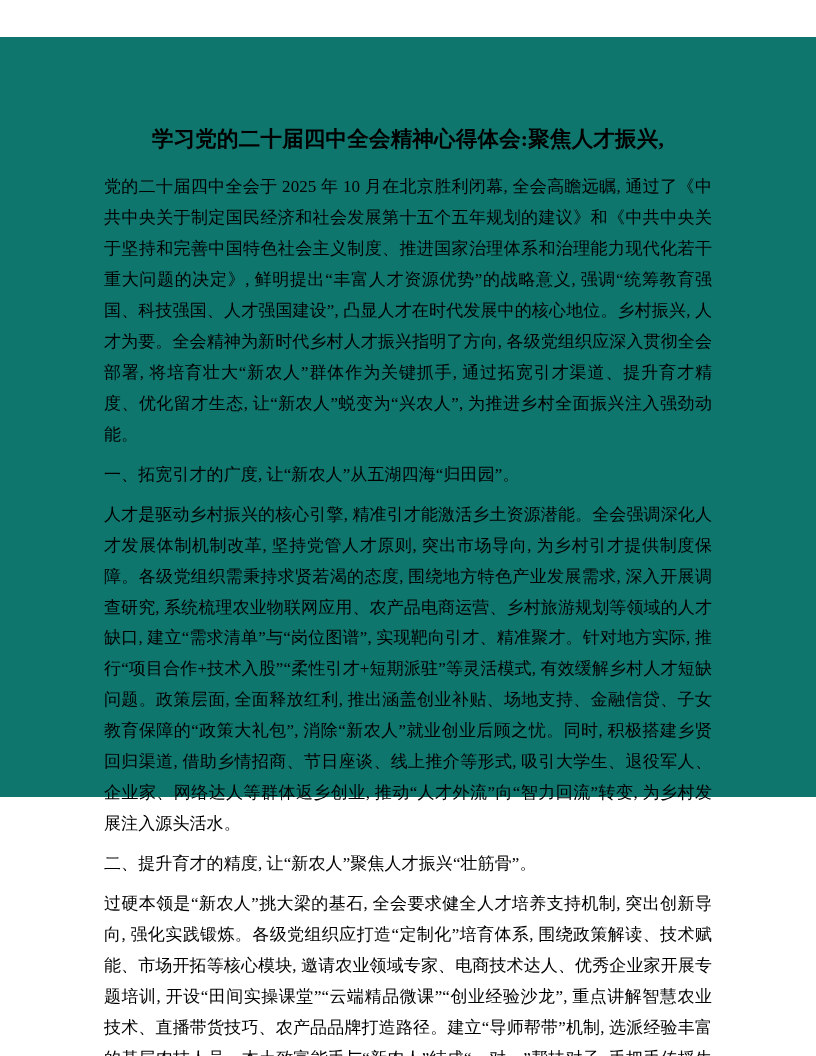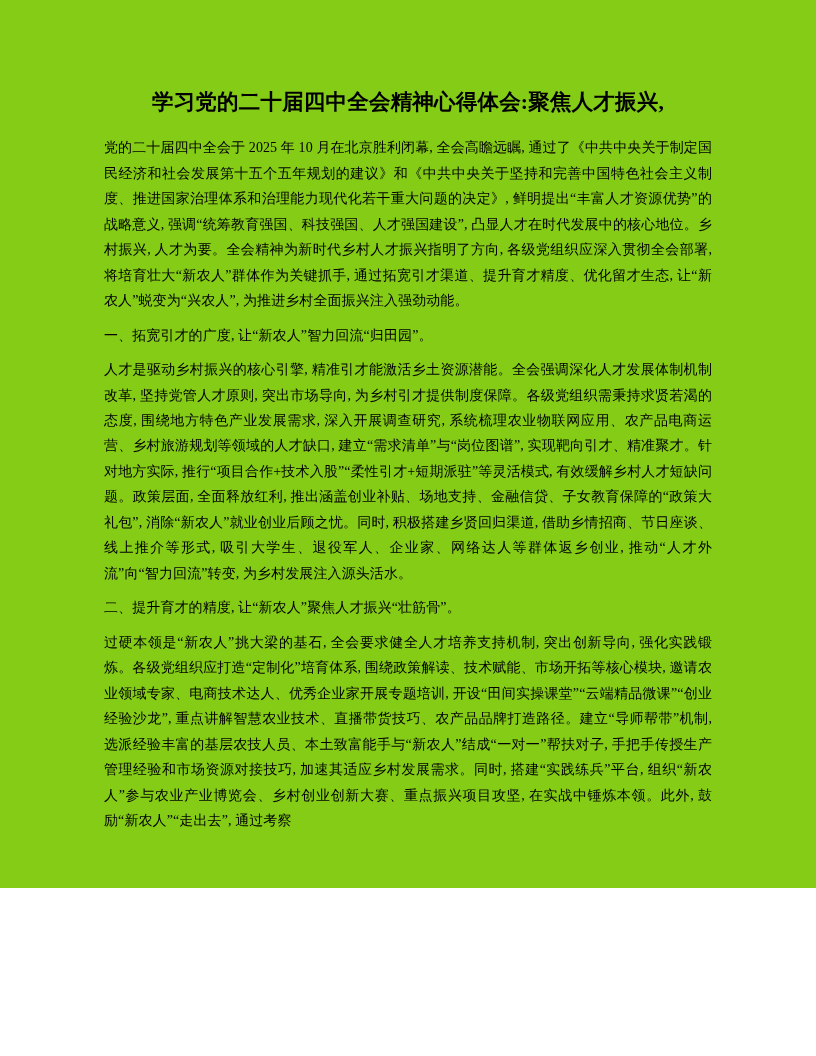--- a/index.html
+++ b/index.html
@@ -9,40 +9,41 @@
   }
   body {
     width: 816px;
     height: 1056px;
     font-family: "Liberation Serif", "DejaVu Serif", serif;
     color: #000000;
     -webkit-font-smoothing: antialiased;
   }
   .page {
     width: 816px;
-    height: 888px;
+    height: 760px;
     box-sizing: border-box;
     padding: 86px 104px 60px 104px;
     position: relative;
-    background: #84cc16;
+    background: #0f766e;
+    margin-top: 37px;
   }
   .doc-title {
     font-size: 21.5px;
     font-weight: bold;
     line-height: 1.55;
     text-align: center;
     letter-spacing: 0.2px;
     margin: 0 0 16px 0;
     font-family: "Liberation Serif", "DejaVu Serif", serif;
   }
   .doc-title .line2 {
     display: block;
   }
   p.para {
-    font-size: 14px;
+    font-size: 17px;
     line-height: 1.82;
     text-align: justify;
     text-justify: inter-ideograph;
     margin: 0 0 7px 0;
     letter-spacing: 0.1px;
   }
   p.heading-para {
     margin-top: 9px;
     margin-bottom: 9px;
   }
@@ -50,18 +51,18 @@
 </head>
 <body>
 
 <div class="page">
 
   <h1 class="doc-title">
     <span>学习党的二十届四中全会精神心得体会:聚焦人才振兴,</span>
   </h1>
 
   <p class="para">党的二十届四中全会于 2025 年 10 月在北京胜利闭幕, 全会高瞻远瞩, 通过了《中共中央关于制定国民经济和社会发展第十五个五年规划的建议》和《中共中央关于坚持和完善中国特色社会主义制度、推进国家治理体系和治理能力现代化若干重大问题的决定》, 鲜明提出“丰富人才资源优势”的战略意义, 强调“统筹教育强国、科技强国、人才强国建设”, 凸显人才在时代发展中的核心地位。乡村振兴, 人才为要。全会精神为新时代乡村人才振兴指明了方向, 各级党组织应深入贯彻全会部署, 将培育壮大“新农人”群体作为关键抓手, 通过拓宽引才渠道、提升育才精度、优化留才生态, 让“新农人”蜕变为“兴农人”, 为推进乡村全面振兴注入强劲动能。</p>
-  <p class="para heading-para">一、拓宽引才的广度, 让“新农人”智力回流“归田园”。</p>
+  <p class="para heading-para">一、拓宽引才的广度, 让“新农人”从五湖四海“归田园”。</p>
   <p class="para">人才是驱动乡村振兴的核心引擎, 精准引才能激活乡土资源潜能。全会强调深化人才发展体制机制改革, 坚持党管人才原则, 突出市场导向, 为乡村引才提供制度保障。各级党组织需秉持求贤若渴的态度, 围绕地方特色产业发展需求, 深入开展调查研究, 系统梳理农业物联网应用、农产品电商运营、乡村旅游规划等领域的人才缺口, 建立“需求清单”与“岗位图谱”, 实现靶向引才、精准聚才。针对地方实际, 推行“项目合作+技术入股”“柔性引才+短期派驻”等灵活模式, 有效缓解乡村人才短缺问题。政策层面, 全面释放红利, 推出涵盖创业补贴、场地支持、金融信贷、子女教育保障的“政策大礼包”, 消除“新农人”就业创业后顾之忧。同时, 积极搭建乡贤回归渠道, 借助乡情招商、节日座谈、线上推介等形式, 吸引大学生、退役军人、企业家、网络达人等群体返乡创业, 推动“人才外流”向“智力回流”转变, 为乡村发展注入源头活水。</p>
   <p class="para heading-para">二、提升育才的精度, 让“新农人”聚焦人才振兴“壮筋骨”。</p>
   <p class="para">过硬本领是“新农人”挑大梁的基石, 全会要求健全人才培养支持机制, 突出创新导向, 强化实践锻炼。各级党组织应打造“定制化”培育体系, 围绕政策解读、技术赋能、市场开拓等核心模块, 邀请农业领域专家、电商技术达人、优秀企业家开展专题培训, 开设“田间实操课堂”“云端精品微课”“创业经验沙龙”, 重点讲解智慧农业技术、直播带货技巧、农产品品牌打造路径。建立“导师帮带”机制, 选派经验丰富的基层农技人员、本土致富能手与“新农人”结成“一对一”帮扶对子, 手把手传授生产管理经验和市场资源对接技巧, 加速其适应乡村发展需求。同时, 搭建“实践练兵”平台, 组织“新农人”参与农业产业博览会、乡村创业创新大赛、重点振兴项目攻坚, 在实战中锤炼本领。此外, 鼓励“新农人”“走出去”, 通过考察</p>
 
 </div>
 
 </body></html>

